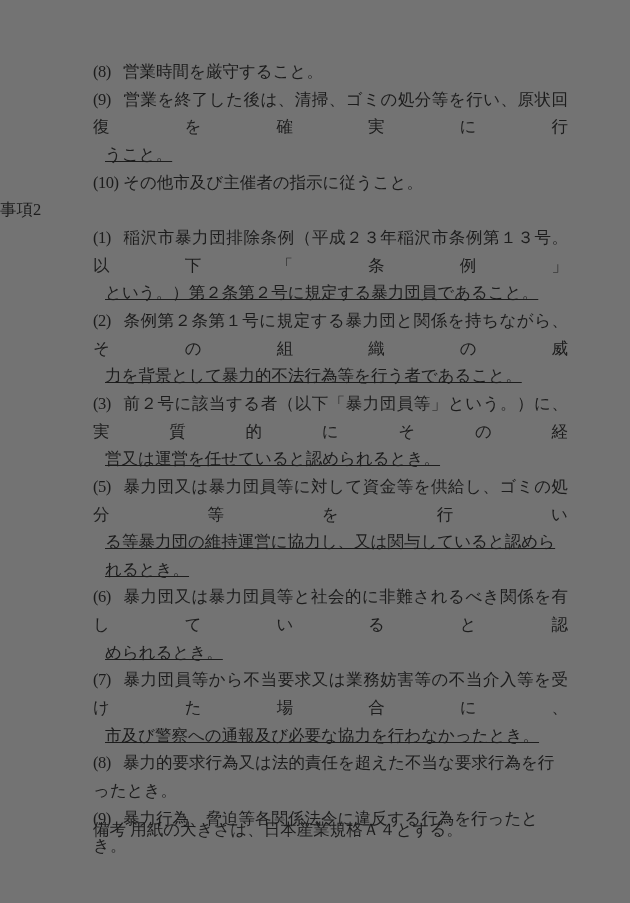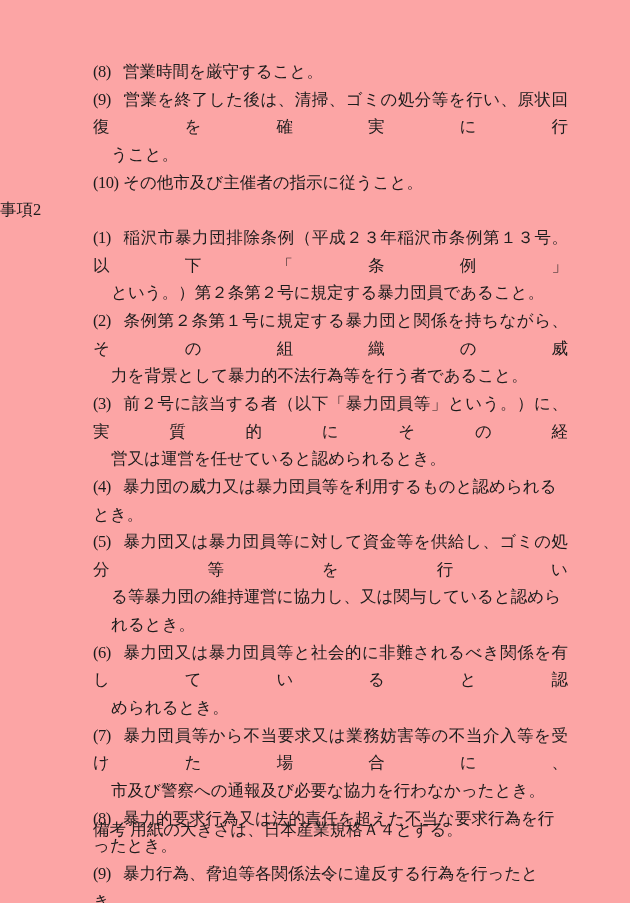--- a/index.html
+++ b/index.html
@@ -1,30 +1,30 @@
 <!DOCTYPE html>
 <html><head>
 <meta charset="utf-8">
 <style>
   html, body { margin: 0; padding: 0; background: #ffffff; }
   .page {
     position: relative;
     width: 630px;
     height: 903px;
-    background: #fca5a5;
+    background: #737373;
     color: #1c1c1c;
     font-family: "Liberation Serif", "DejaVu Serif", serif;
     font-size: 16.5px;
     overflow: hidden;
   }
   .content { position: absolute; top: 58px; left: 0; right: 0; }
   .line { line-height: 27.66px; white-space: nowrap; }
   .line.wrap { white-space: normal; }
   .line.first { width: 475px; }
-  .line.cont { margin-left: 18px; width: 457px; }
+  .line.cont { margin-left: 12px; width: 457px; text-decoration: underline; }
   .fill { text-align: justify; text-align-last: justify; white-space: normal; }
   .item { margin-left: 93px; }
   .num {
     display: inline-block;
     width: 30px;
     letter-spacing: -0.5px;
     text-align: left;
     text-indent: 0;
   }
   .heading { line-height: 27.66px; }
@@ -60,23 +60,20 @@
         </div>
         <div class="item">
           <div class="line first fill"><span class="num">(2)</span><span>条例第２条第１号に規定する暴力団と関係を持ちながら、その組織の威</span></div>
           <div class="line cont wrap">力を背景として暴力的不法行為等を行う者であること。</div>
         </div>
         <div class="item">
           <div class="line first fill"><span class="num">(3)</span><span>前２号に該当する者（以下「暴力団員等」という。）に、実質的にその経</span></div>
           <div class="line cont wrap">営又は運営を任せていると認められるとき。</div>
         </div>
         <div class="item">
-          <div class="line first wrap"><span class="num">(4)</span><span>暴力団の威力又は暴力団員等を利用するものと認められるとき。</span></div>
-        </div>
-        <div class="item">
           <div class="line first fill"><span class="num">(5)</span><span>暴力団又は暴力団員等に対して資金等を供給し、ゴミの処分等を行い</span></div>
           <div class="line cont wrap">る等暴力団の維持運営に協力し、又は関与していると認められるとき。</div>
         </div>
         <div class="item">
           <div class="line first fill"><span class="num">(6)</span><span>暴力団又は暴力団員等と社会的に非難されるべき関係を有していると認</span></div>
           <div class="line cont wrap">められるとき。</div>
         </div>
         <div class="item">
           <div class="line first fill"><span class="num">(7)</span><span>暴力団員等から不当要求又は業務妨害等の不当介入等を受けた場合に、</span></div>
           <div class="line cont wrap">市及び警察への通報及び必要な協力を行わなかったとき。</div>

